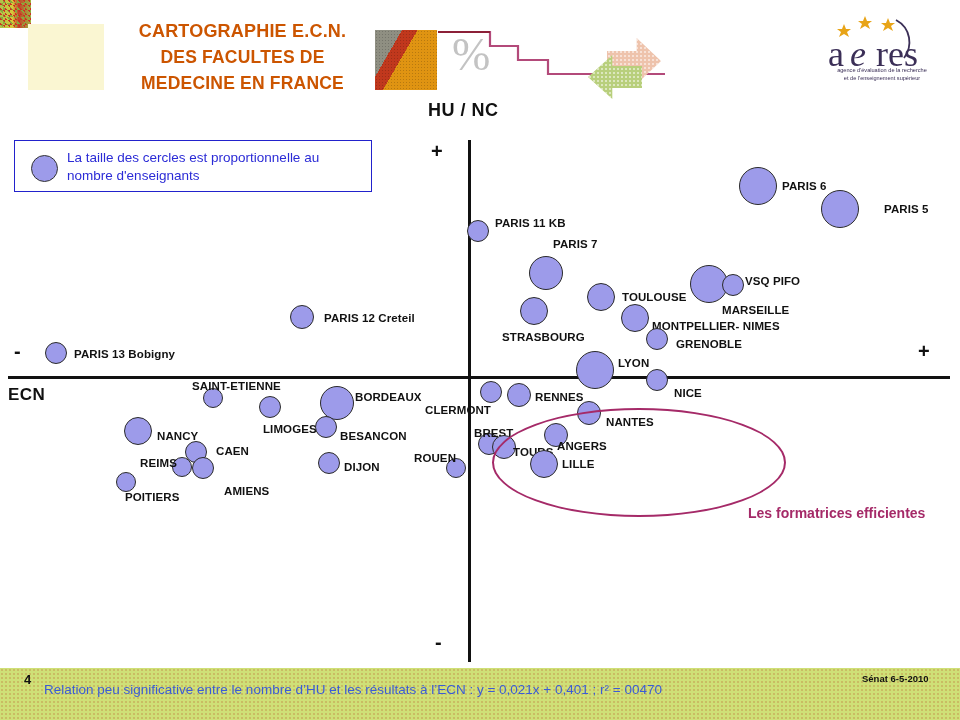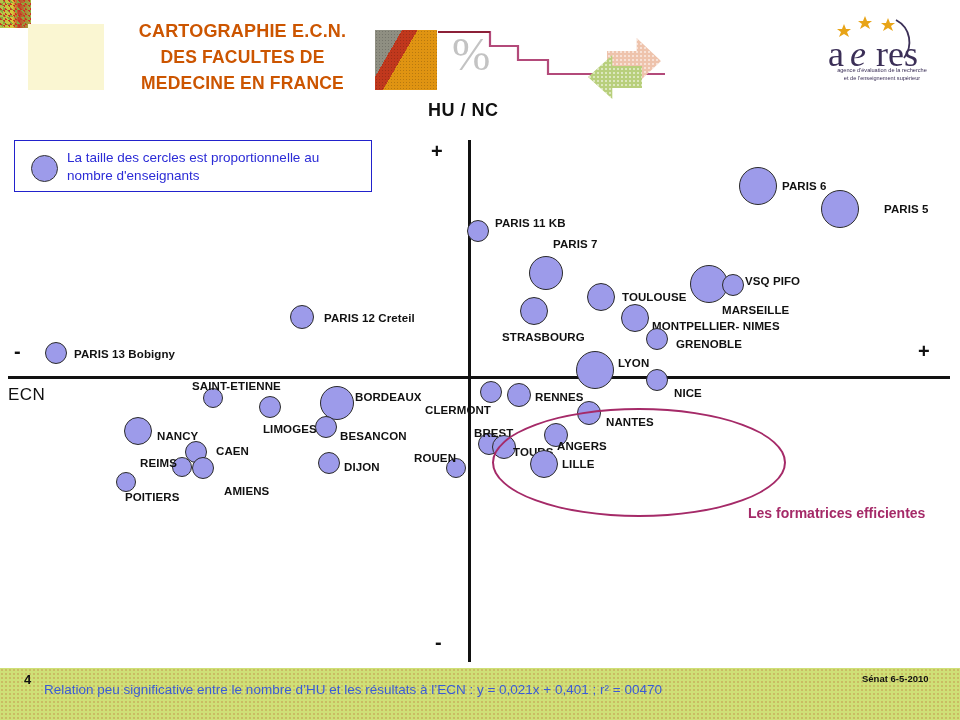--- a/index.html
+++ b/index.html
@@ -92,21 +92,21 @@
   
   .axis-v{position:absolute;left:468px;top:140px;width:3px;height:522px;background:#111;}
   .axis-h{position:absolute;left:8px;top:376px;width:942px;height:3px;background:#111;}
   .sign{position:absolute;font-size:20px;font-weight:bold;color:#111;}
   .sign-top{left:431px;top:140px;}
   .sign-bottom{left:435px;top:631px;}
   .sign-left{left:14px;top:340px;}
   .sign-right{left:918px;top:340px;}
   .ecn-label{
     position:absolute;left:8px;top:385px;
-    font-size:17px;font-weight:normal;color:#111;letter-spacing:.5px;text-align:right;
+    font-size:17px;font-weight:bold;color:#111;letter-spacing:.5px;text-align:right;
   }
 
   .pt{position:absolute;border-radius:50%;background:#9d9bea;border:1.4px solid #2b2b2b;box-sizing:border-box;}
   .lbl{position:absolute;font-size:11.5px;font-weight:bold;color:#111;white-space:nowrap;letter-spacing:.1px;}
 
   .ellipse{
     position:absolute;left:492px;top:408px;width:290px;height:105px;
     border:2px solid #a52a68;border-radius:50%;
   }
   .ellipse-caption{

